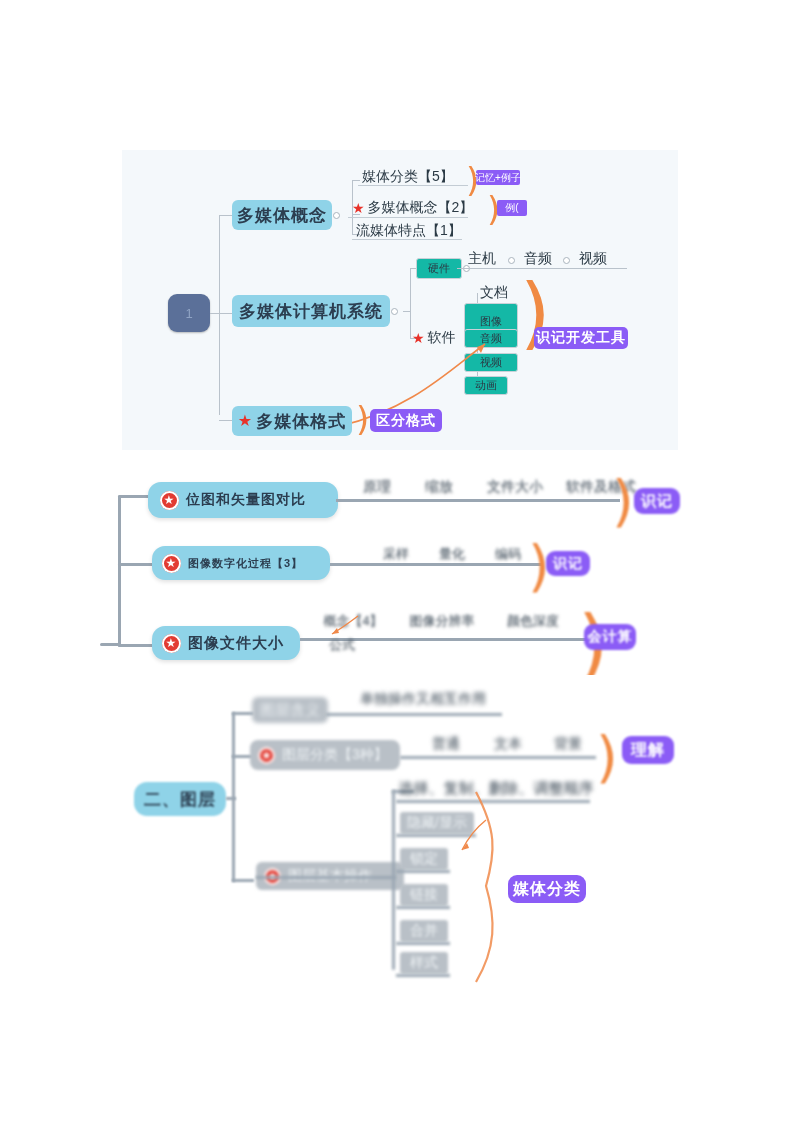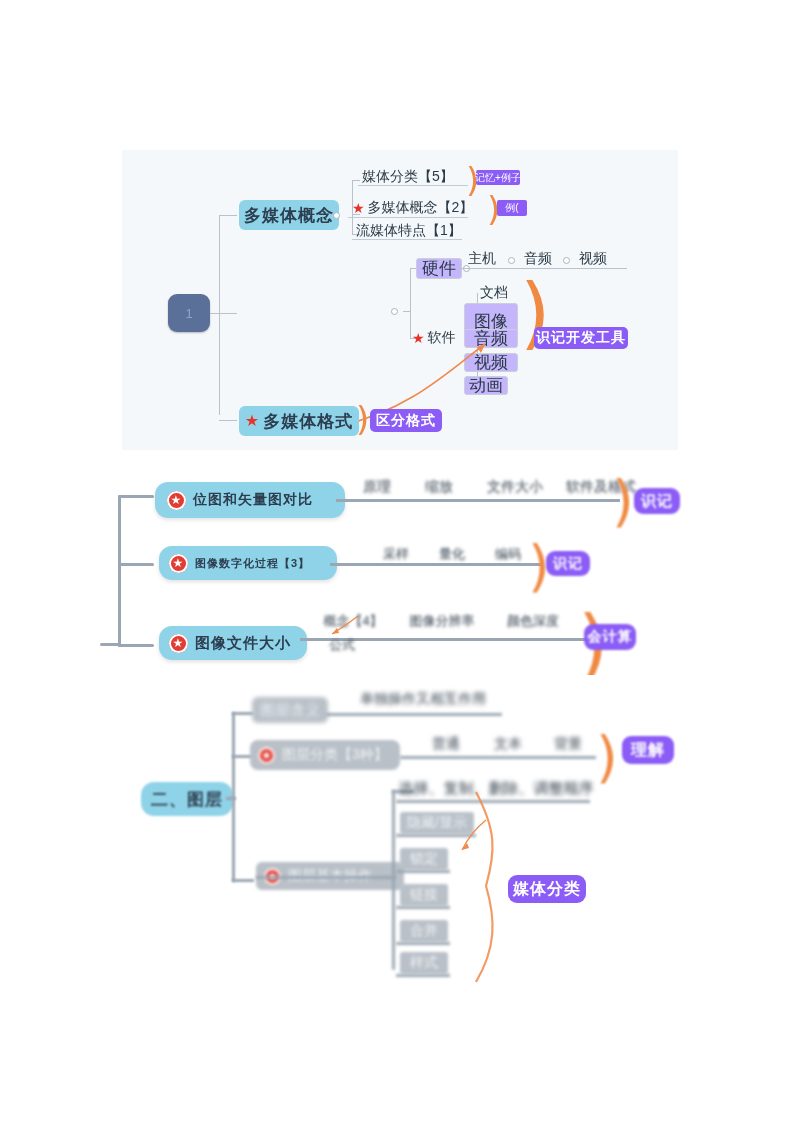--- a/index.html
+++ b/index.html
@@ -17,26 +17,26 @@
   .sec3{left:120px;top:675px;width:580px;height:320px;background:#ffffff;}
 
   
   .node{position:absolute;box-sizing:border-box;display:flex;align-items:center;
     justify-content:center;white-space:nowrap;}
 
   .root1{background:#5b7099;color:#8fa3c4;border-radius:9px;font-size:13px;
     box-shadow:0 1px 2px rgba(0,0,0,.25);}
 
   .blue{background:#8fd3e8;color:#2c3e50;border-radius:6px;font-size:17px;font-weight:bold;
-    letter-spacing:1px;margin-left:7px;}
+    letter-spacing:1px;}
   .blue.rnd{border-radius:13px;}
 
   .plain{color:#2b3a45;font-size:14px;}
   .boxline{border-bottom:1px solid #c3ccd4;}
-  .framed{border:1px solid #c9d1d8;background:#c4b5fd;border-radius:3px;font-size:17px;color:#2b3a45;}
+  .framed{border:1px solid #c9d1d8;background:#14b8a6;border-radius:3px;font-size:11px;color:#2b3a45;}
 
   .orange{background:#8b5cf6;color:#fff;border-radius:5px;font-size:14px;font-weight:bold;
     padding:0 8px;letter-spacing:1px;}
   .orange.sm{font-size:10px;font-weight:normal;border-radius:2px;letter-spacing:0;}
   .orange.pill{border-radius:9px;}
 
   
   .star{color:#e8322a;font-size:14px;margin-right:3px;line-height:1;}
   .cstar{width:19px;height:19px;border-radius:50%;background:#e23b32;color:#fff;
     display:inline-flex;align-items:center;justify-content:center;font-size:12px;
@@ -93,20 +93,21 @@
   </div>
 
   <div class="node plain boxline" style="left:352px;top:222px;width:110px;height:18px;justify-content:flex-start;padding-left:4px;">流媒体特点【1】</div>
 
   <div class="brace" style="left:466px;top:163px;">)</div>
   <div class="node orange sm" style="left:476px;top:170px;width:44px;height:15px;">记忆+例子</div>
 
   <div class="brace" style="left:487px;top:192px;">)</div>
   <div class="node orange sm" style="left:497px;top:200px;width:30px;height:16px;">例(</div>
 
+  <div class="node blue" style="left:232px;top:295px;width:158px;height:32px;">多媒体计算机系统</div>
   <div class="dot" style="left:391px;top:308px;"></div>
 
   <div class="ln lnv" style="left:410px;top:268px;width:1px;height:70px;"></div>
   <div class="ln lnh" style="left:403px;top:311px;width:8px;"></div>
   <div class="ln lnh" style="left:410px;top:268px;width:8px;"></div>
   <div class="ln lnh" style="left:410px;top:338px;width:8px;"></div>
 
   <div class="node framed" style="left:416px;top:258px;width:46px;height:21px;">硬件</div>
   <div class="dot" style="left:463px;top:265px;"></div>
 

